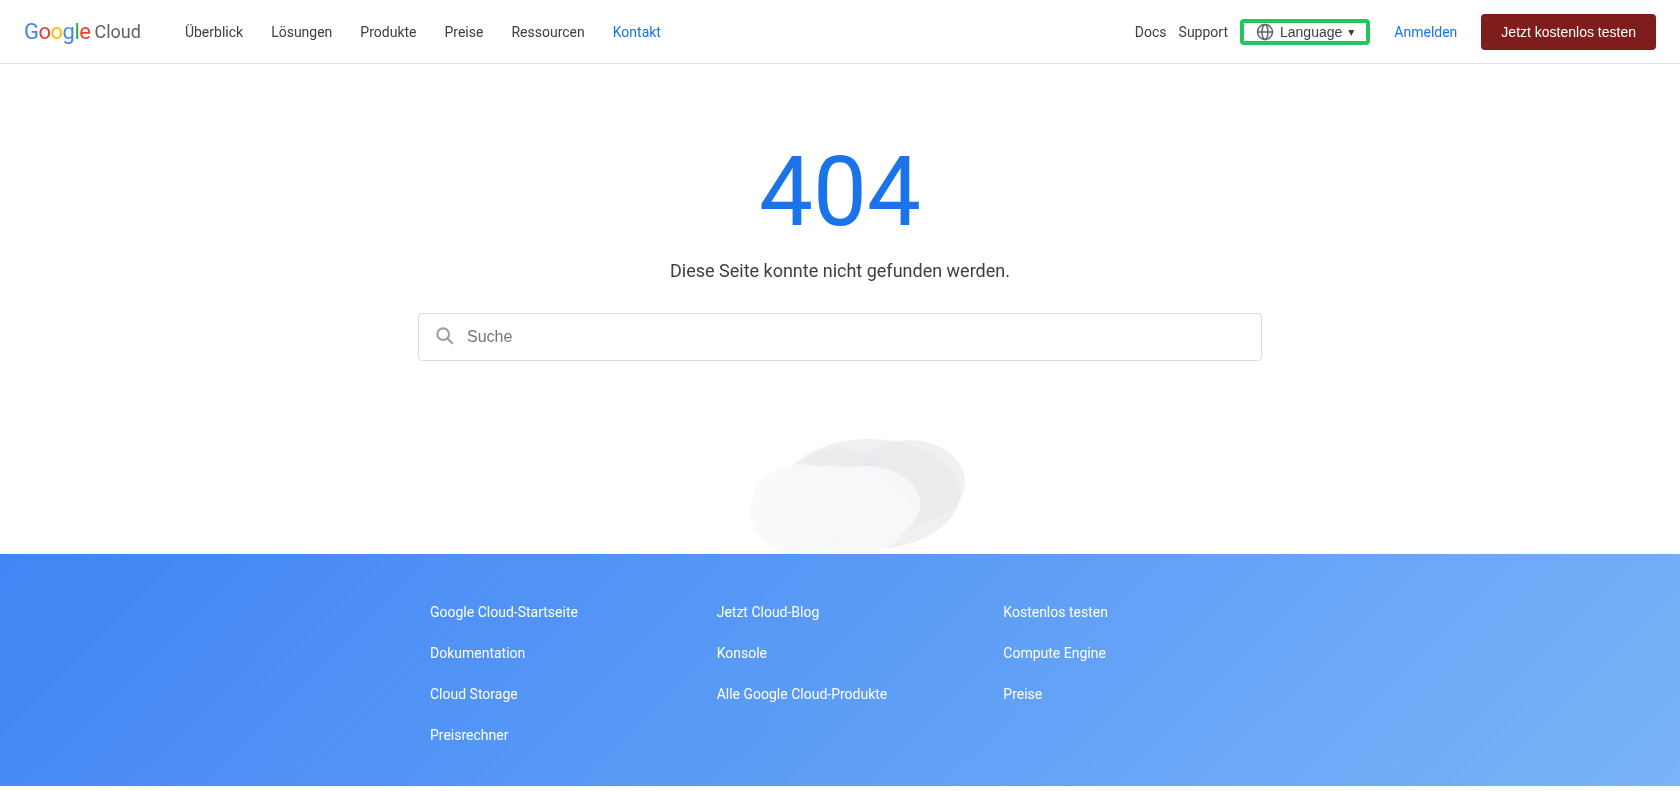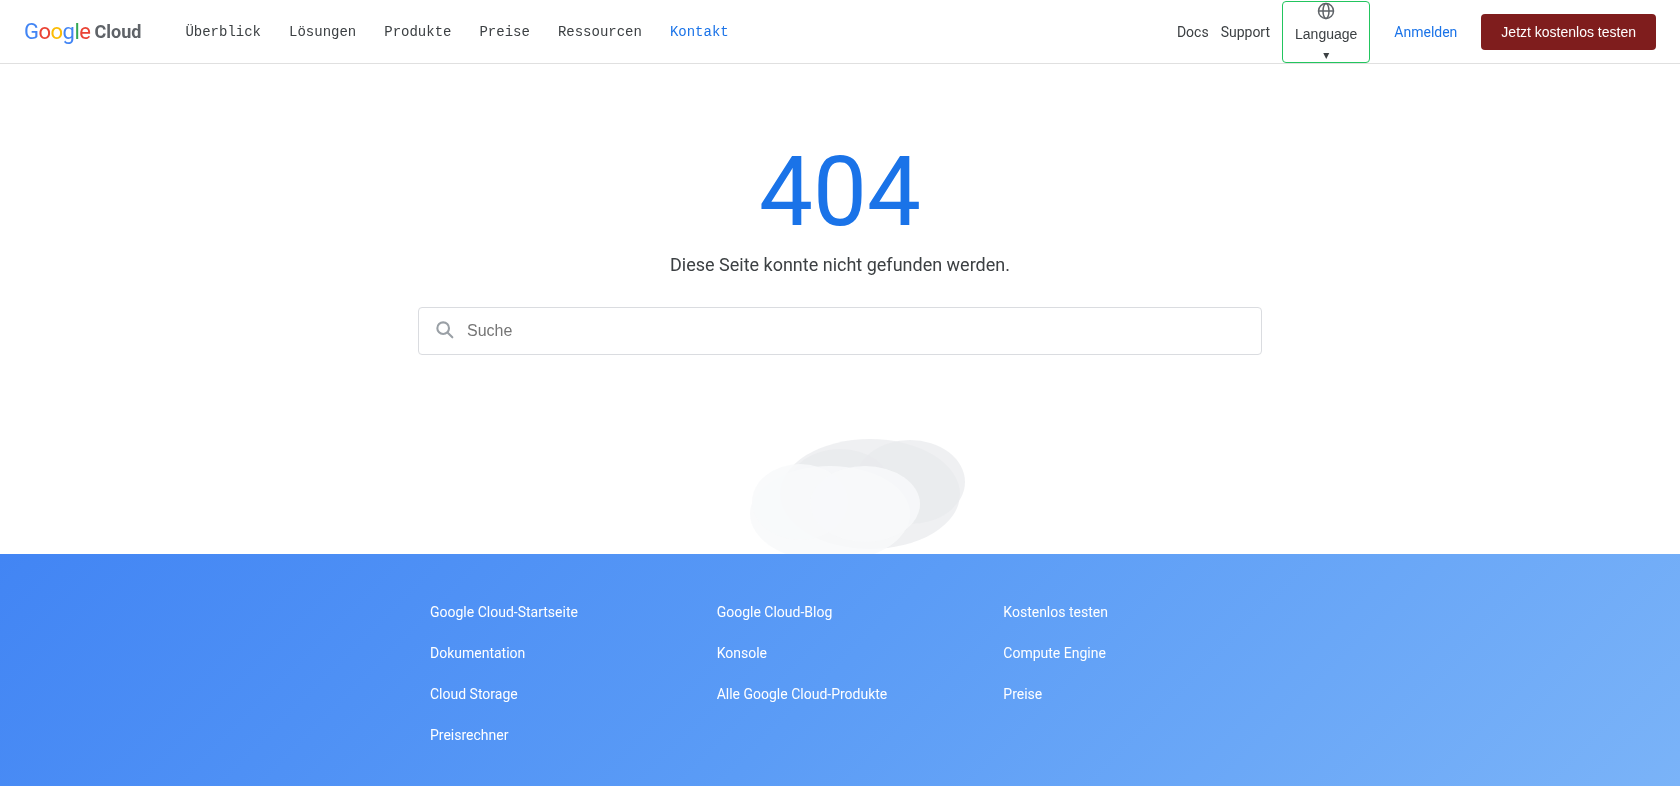--- a/index.html
+++ b/index.html
@@ -32,28 +32,27 @@
     .google-logo .g { color: #4285f4; }
     .google-logo .o1 { color: #ea4335; }
     .google-logo .o2 { color: #fbbc05; }
     .google-logo .g2 { color: #4285f4; }
     .google-logo .l { color: #34a853; }
     .google-logo .e { color: #ea4335; }
     .cloud-text {
       font-size: 18px;
       color: #5f6368;
       margin-left: 4px;
-      font-weight: 700;
+      font-weight: 400;
     }
     .navbar-nav {
       display: flex;
       align-items: center;
       gap: 4px;
       flex: 1;
-      font-family: Liberation Mono, monospace;
     }
     .nav-link {
       padding: 6px 12px;
       font-size: 14px;
       color: #3c4043;
       text-decoration: none;
       border-radius: 4px;
       white-space: nowrap;
     }
     .nav-link.active { color: #1a73e8; }
@@ -66,27 +65,26 @@
     .nav-action-link {
       font-size: 14px;
       color: #3c4043;
       text-decoration: none;
     }
     .language-btn {
       display: flex;
       align-items: center;
       gap: 6px;
       padding: 0 12px;
-      border: 1px solid #22c55e;
+      border: 4px solid #22c55e;
       border-radius: 4px;
       background: #fff;
       font-size: 14px;
       color: #3c4043;
       cursor: pointer;
-      flex-direction: column;
     }
     .globe-icon {
       width: 18px;
       height: 18px;
     }
     .signin-btn {
       font-size: 14px;
       color: #1a73e8;
       text-decoration: none;
       padding: 6px 12px;
@@ -111,21 +109,21 @@
       padding-top: 80px;
       min-height: 490px;
       position: relative;
       overflow: hidden;
     }
     .error-code {
       font-size: 96px;
       font-weight: 400;
       color: #1a73e8;
       line-height: 1;
-      margin-bottom: 14px;
+      margin-bottom: 20px;
     }
     .error-message {
       font-size: 18px;
       color: #3c4043;
       margin-bottom: 32px;
     }
     .search-container {
       width: 844px;
       position: relative;
       margin-bottom: 40px;
@@ -240,21 +238,21 @@
       <ellipse cx="130" cy="120" rx="80" ry="48" fill="#f8f9fa" opacity="0.85"></ellipse>
       <ellipse cx="100" cy="108" rx="48" ry="38" fill="#f8f9fa" opacity="0.85"></ellipse>
       <ellipse cx="165" cy="110" rx="55" ry="38" fill="#f8f9fa" opacity="0.85"></ellipse>
     </svg>
   </div>
 </main>
 
 <footer class="footer">
   <div class="footer-links">
     <a class="footer-link" href="#">Google Cloud-Startseite</a>
-    <a class="footer-link" href="#">Google Cloud-Blog</a>
+    <a class="footer-link" href="#">Jetzt Cloud-Blog</a>
     <a class="footer-link" href="#">Kostenlos testen</a>
     <a class="footer-link" href="#">Dokumentation</a>
     <a class="footer-link" href="#">Konsole</a>
     <a class="footer-link" href="#">Compute Engine</a>
     <a class="footer-link" href="#">Cloud Storage</a>
     <a class="footer-link" href="#">Alle Google Cloud-Produkte</a>
     <a class="footer-link" href="#">Preise</a>
     <a class="footer-link" href="#">Preisrechner</a>
   </div>
 </footer>

